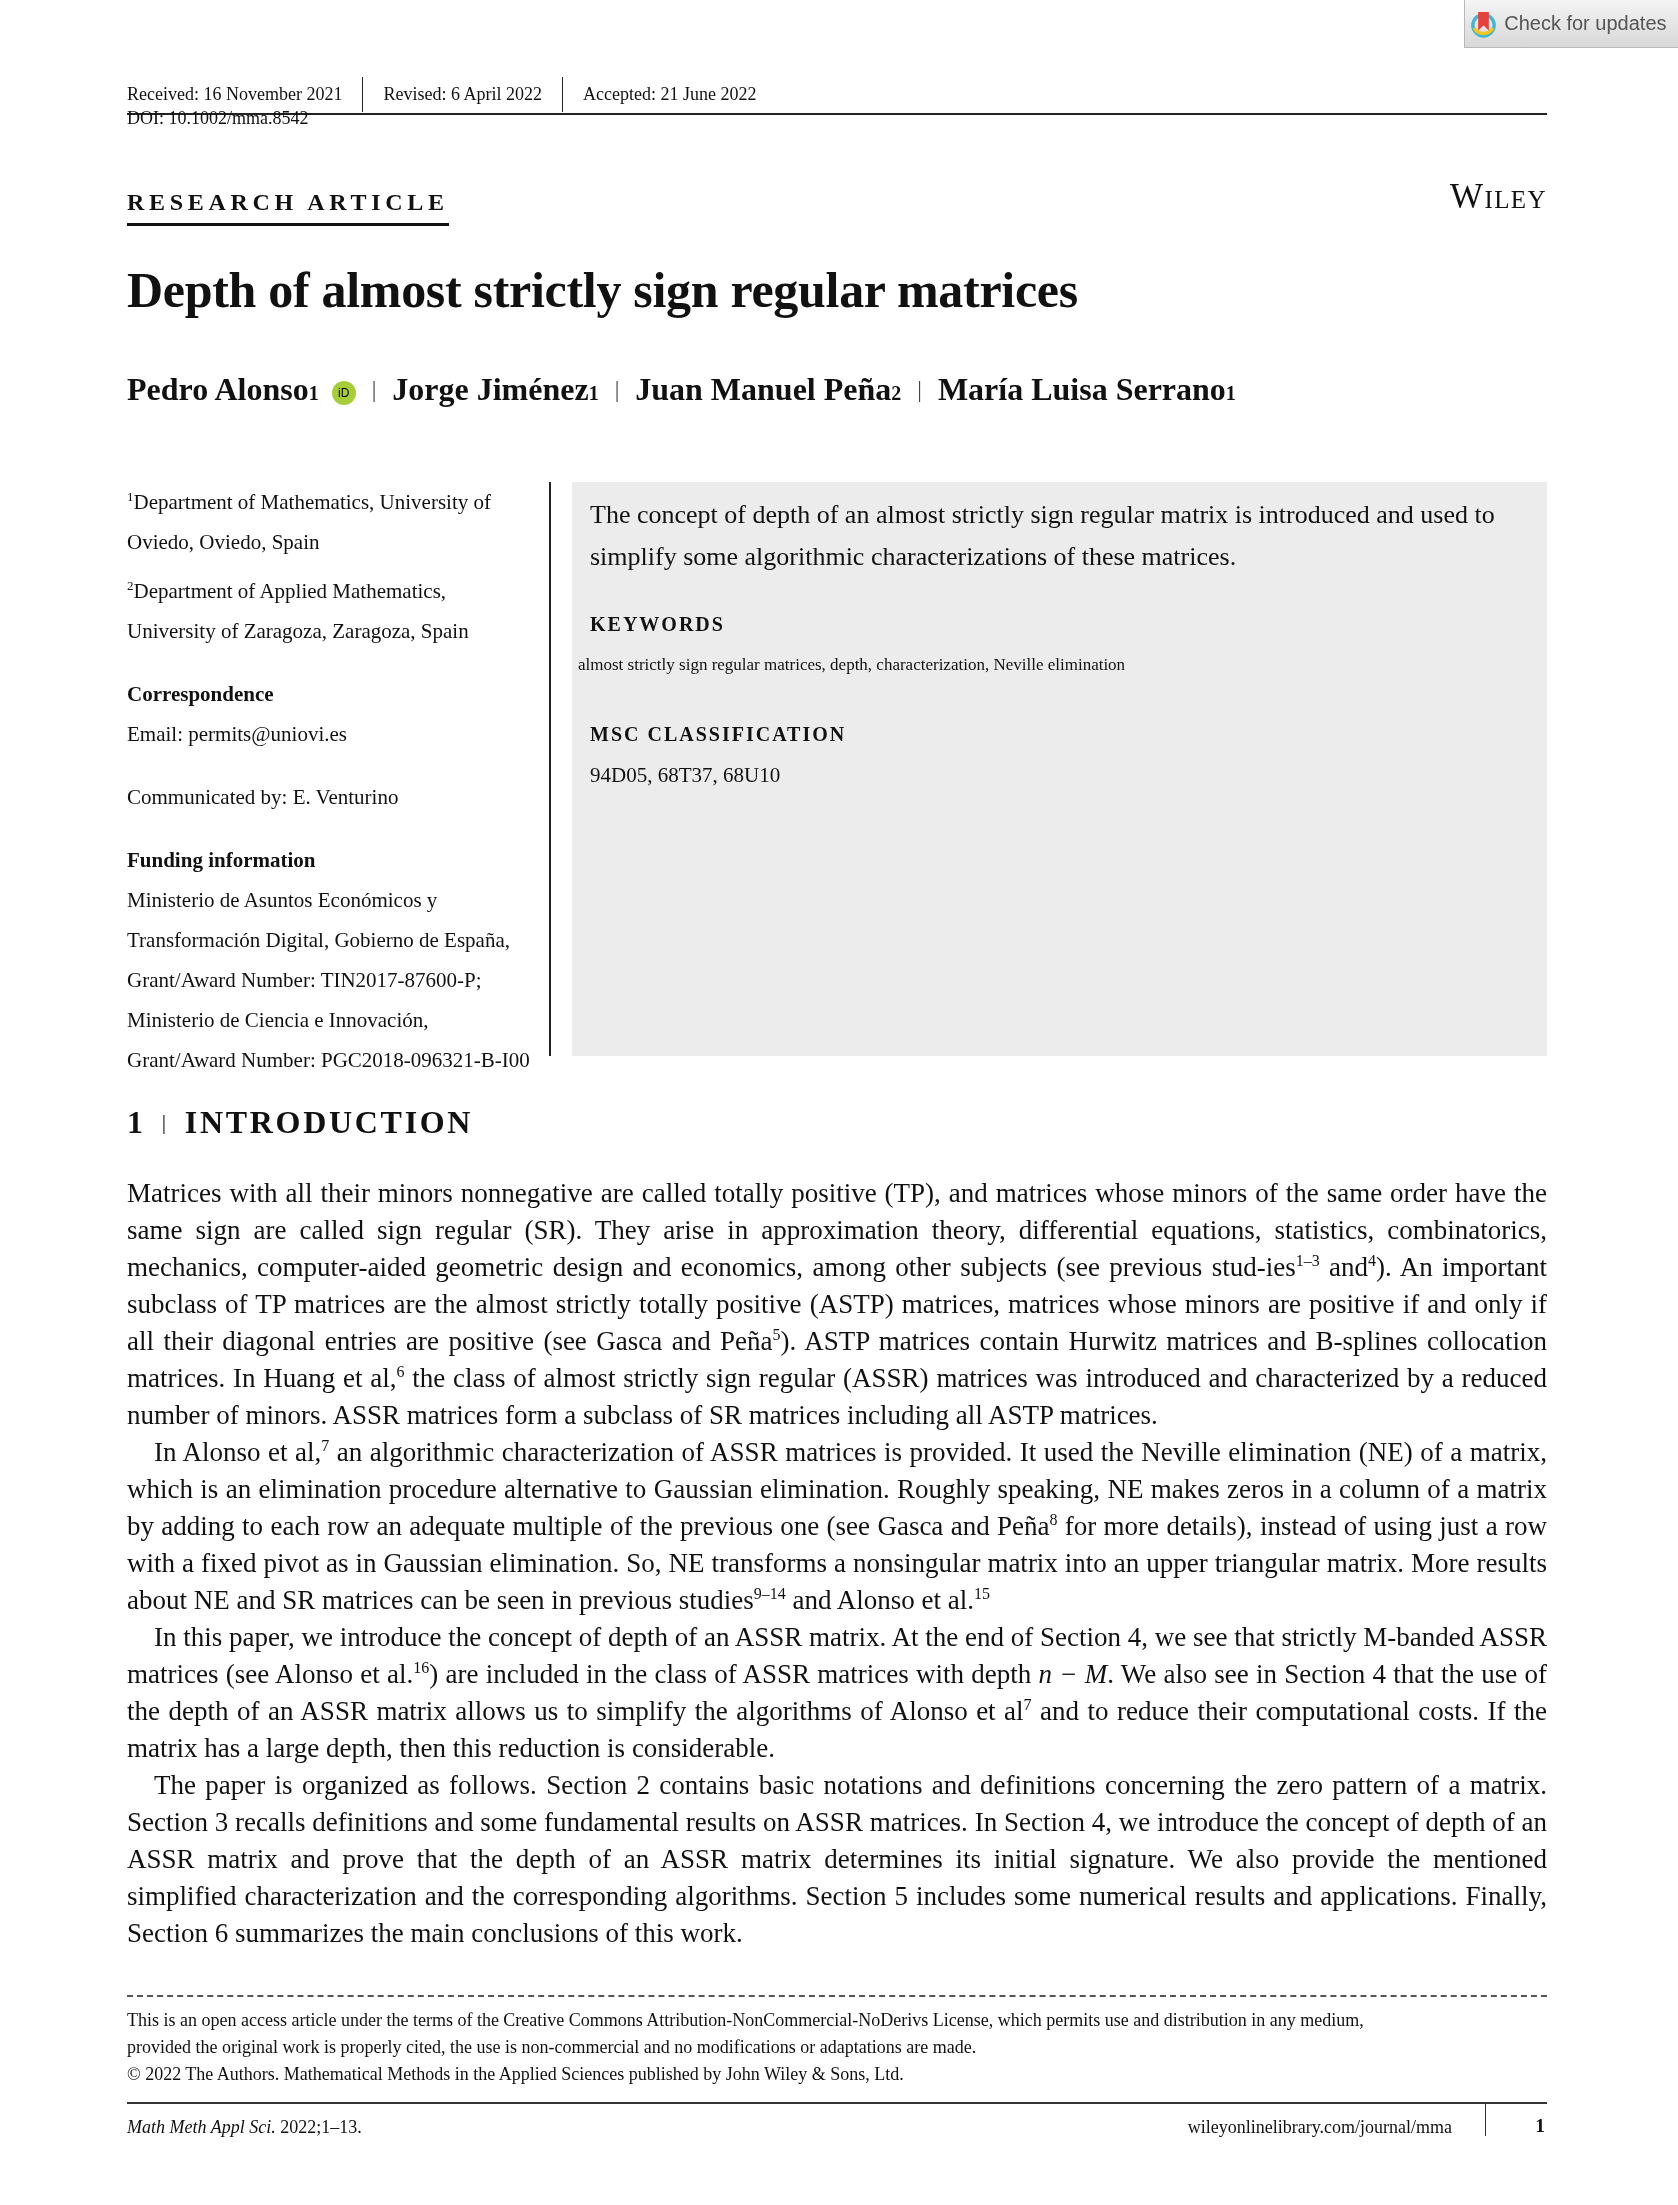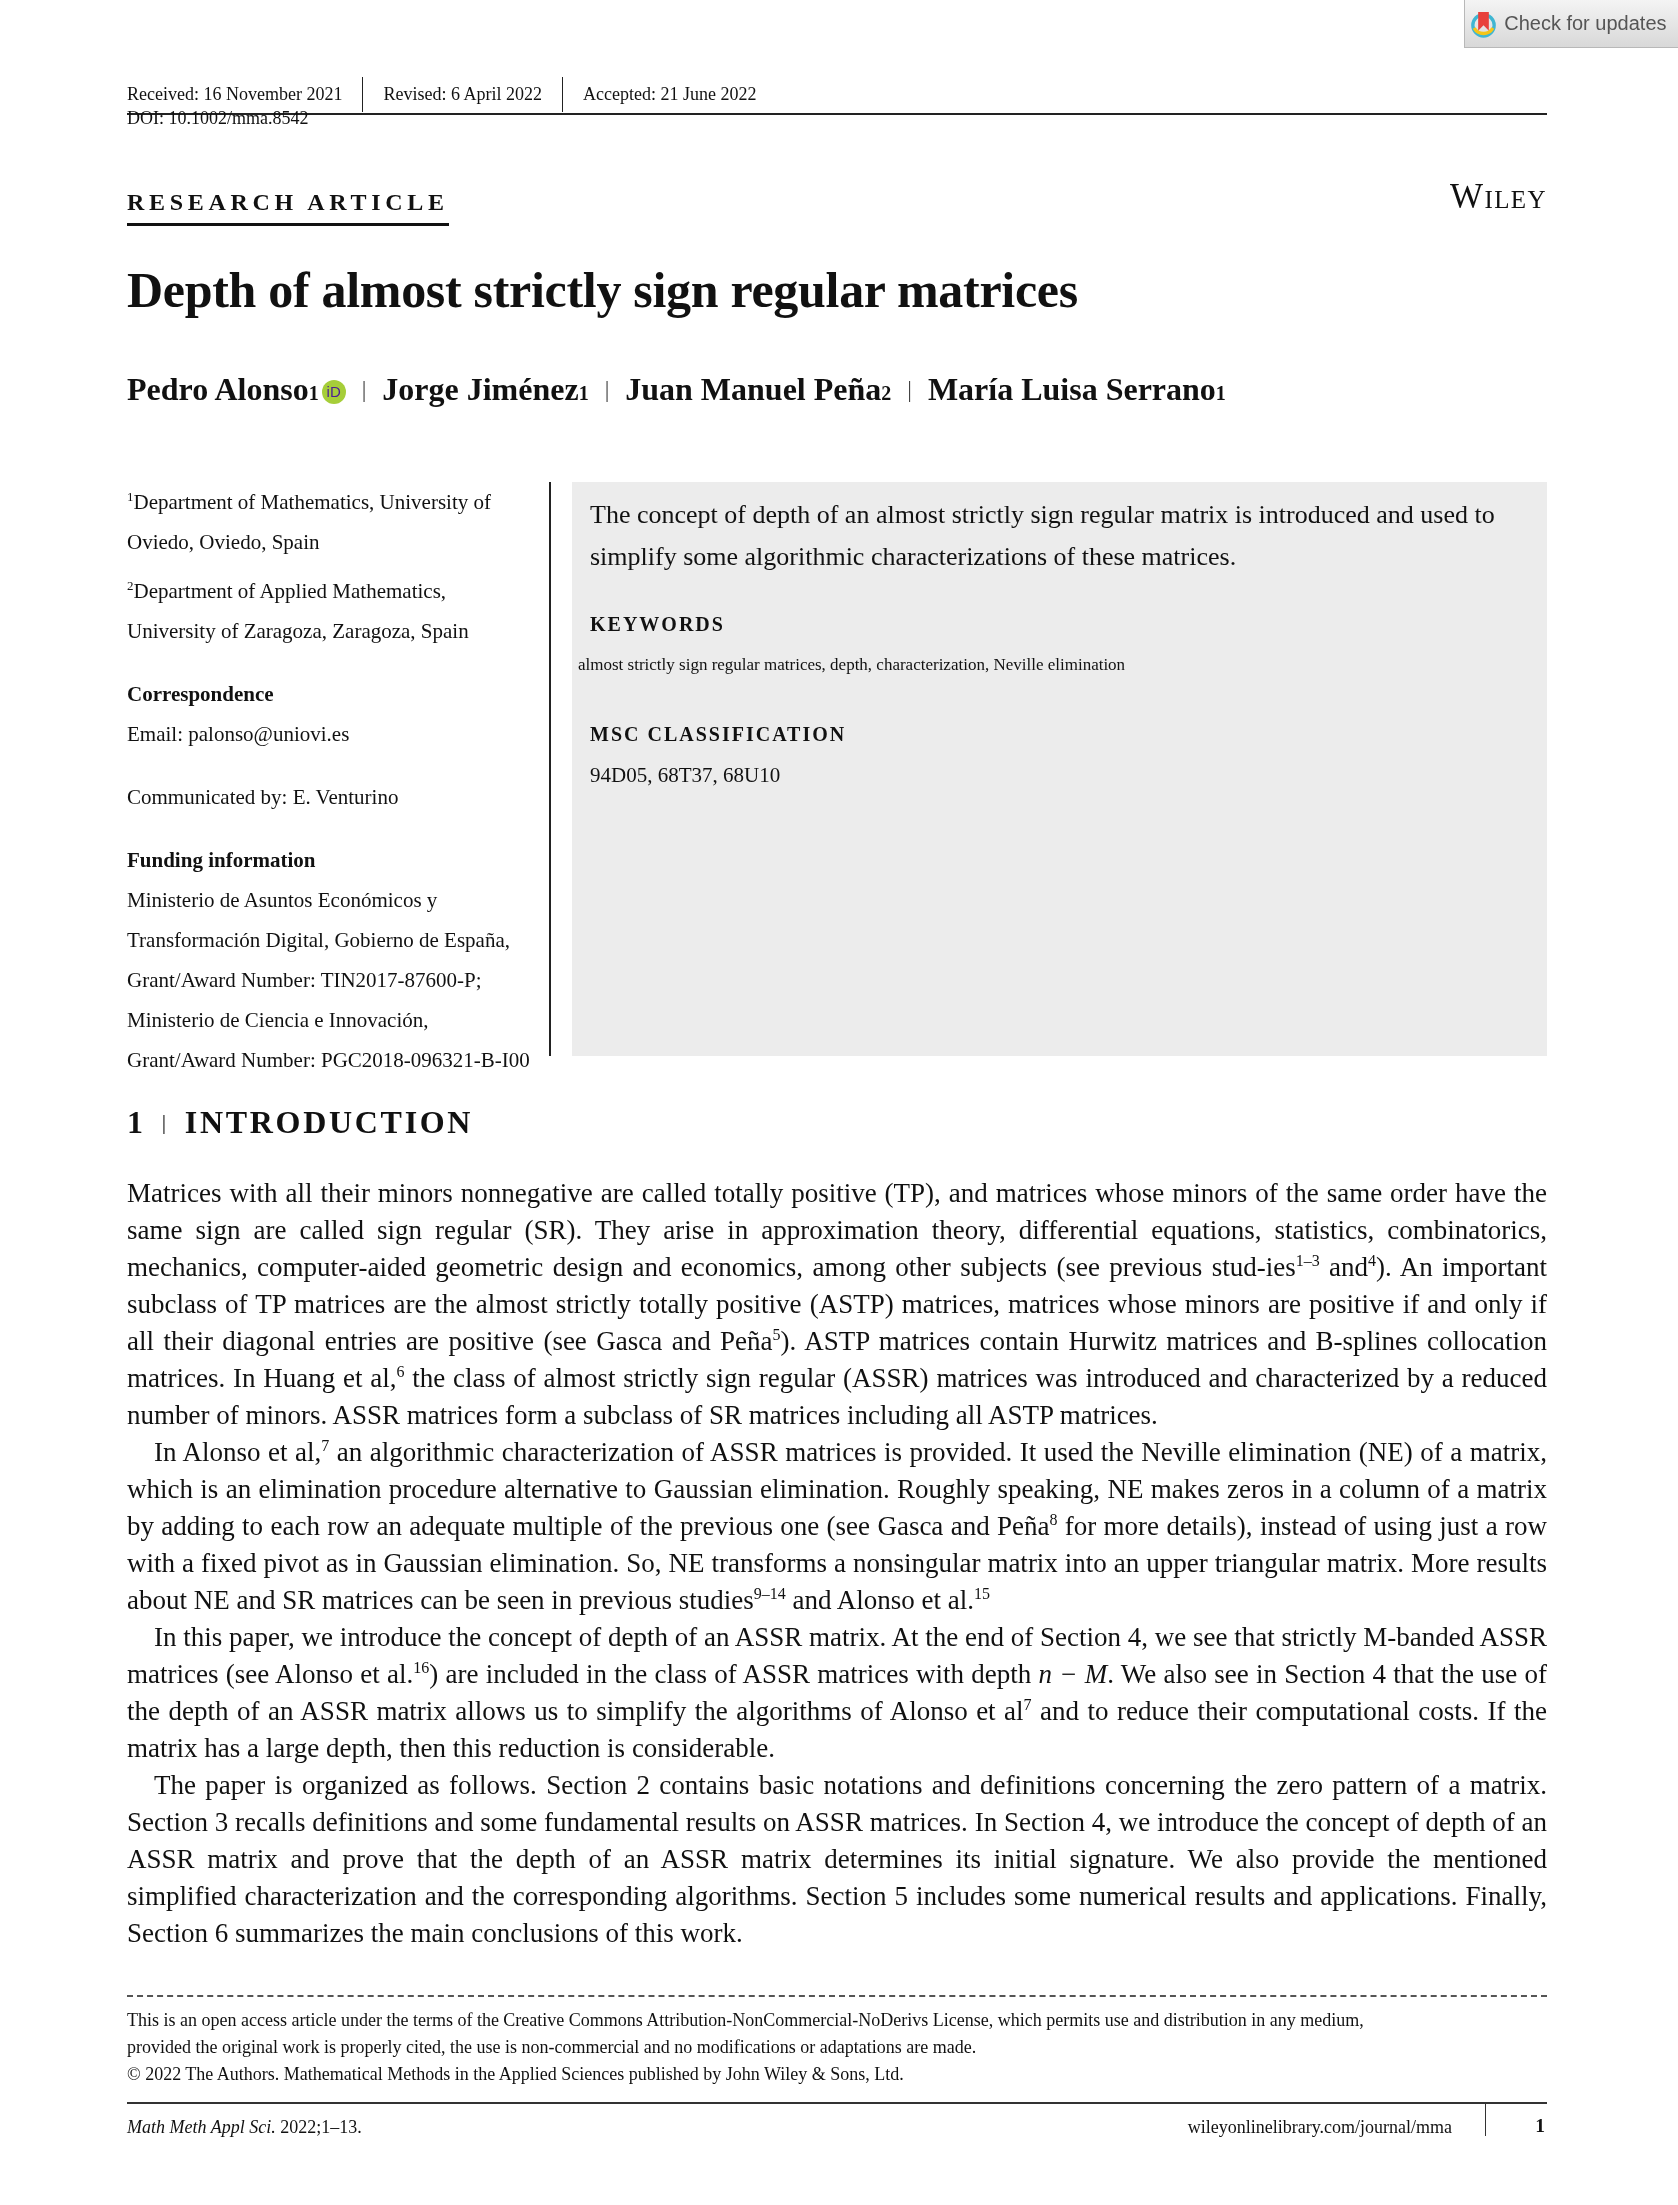--- a/index.html
+++ b/index.html
@@ -36,22 +36,22 @@
   }
   .wiley { right: 131px; top: 177px; font-size: 35px; letter-spacing: 1.4px; font-variant: small-caps; }
 
   .title { left: 127px; top: 261px; font-size: 50px; font-weight: bold; letter-spacing: -0.3px; }
 
   .authors { left: 127px; top: 371px; font-size: 32px; font-weight: bold; display: flex; align-items: baseline; white-space: nowrap; }
   .authors .sep { font-weight: normal; color: #444; margin: 0 16px; font-size: 23px; position: relative; top: -2.7px; }
   .authors sup { font-size: 20px; }
   .orcid {
     display: inline-block; width: 24px; height: 24px; border-radius: 50%;
-    background: #a6ce39; color: #4c1d95; font-family: "Liberation Sans", sans-serif;
-    font-size: 15px; font-weight: normal; text-align: center; line-height: 24px; margin-left: 3px;
+    background: #a6ce39; color: #000000; font-family: "Liberation Sans", sans-serif;
+    font-size: 12px; font-weight: normal; text-align: center; line-height: 24px; margin-left: 13px;
     position: relative; top: -2.7px;
   }
 
   
   .leftcol { left: 127px; top: 477px; width: 406px; font-size: 21px; line-height: 40px; }
   .leftcol p { margin: 0; }
   .leftcol .gap { height: 23px; }
   .leftcol .gap-s { height: 4px; }
   .leftcol b { font-weight: bold; }
   .leftcol sup { font-size: 13px; }
@@ -127,21 +127,21 @@
   <span>María Luisa Serrano</span>
     <sup>1</sup>
 </div>
 
 <div class="abs leftcol">
   <p><sup>1</sup><span>Department of Mathematics, University of Oviedo, Oviedo, Spain</span></p>
   <div class="gap-s"></div>
   <p><sup>2</sup><span>Department of Applied Mathematics, University of Zaragoza, Zaragoza, Spain</span></p>
   <div class="gap"></div>
   <p><b>Correspondence</b></p>
-  <p>Email: palonso@uniovi.es</p>
+  <p>Email: permits@uniovi.es</p>
   <div class="gap"></div>
   <p>Communicated by: E. Venturino</p>
   <div class="gap"></div>
   <p><b>Funding information</b></p>
   <p>Ministerio de Asuntos Económicos y Transformación Digital, Gobierno de España, Grant/Award Number: TIN2017-87600-P; Ministerio de Ciencia e Innovación, Grant/Award Number: PGC2018-096321-B-I00</p>
 </div>
 <div class="abs vline"></div>
 
 <div class="abs abstract-box"></div>
 <div class="abs abs-text">The concept of depth of an almost strictly sign regular matrix is introduced and used to simplify some algorithmic characterizations of these matrices.</div>

